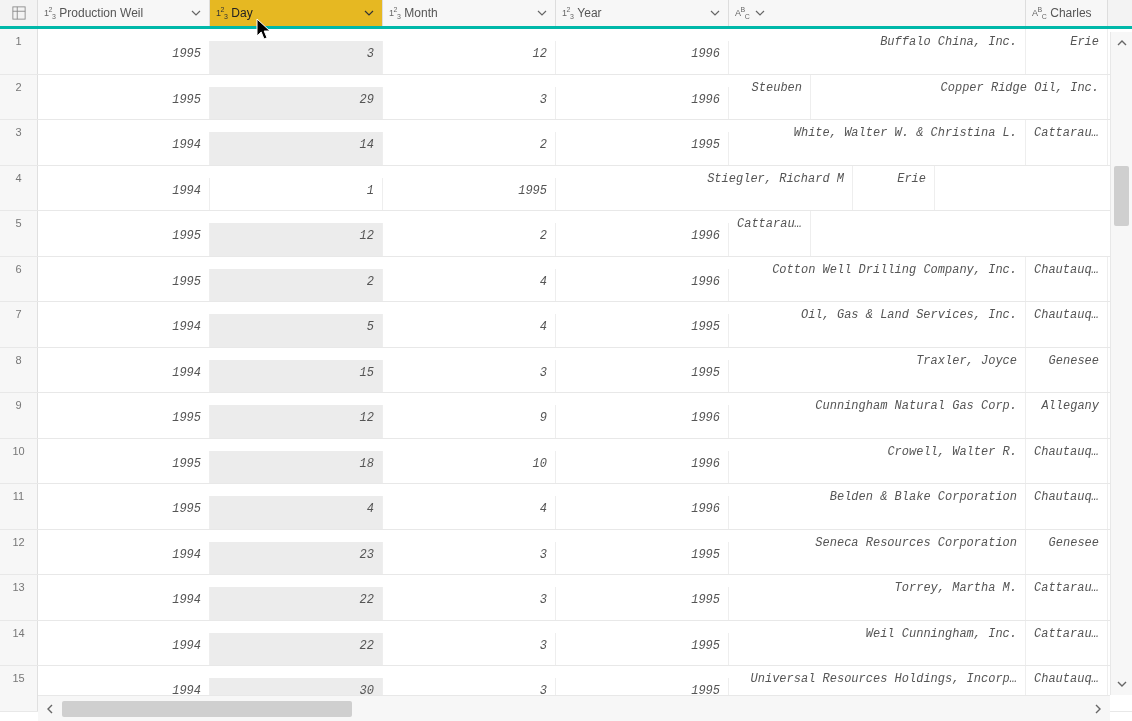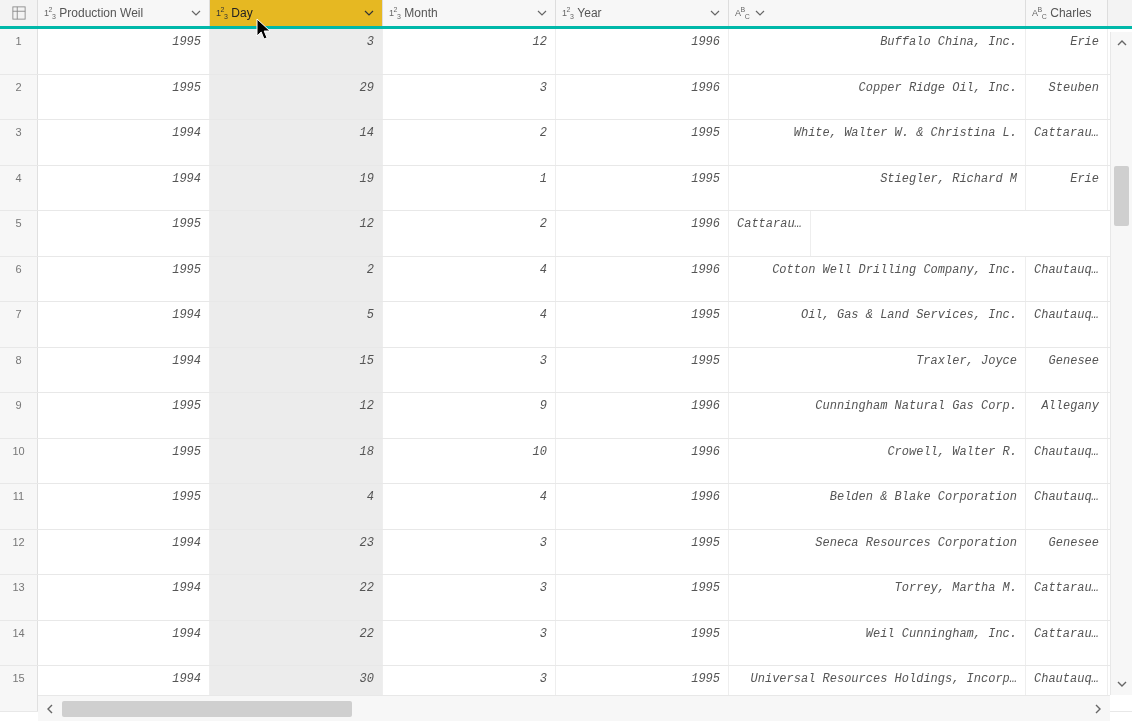--- a/index.html
+++ b/index.html
@@ -102,20 +102,21 @@
     font-family: Consolas, "Courier New", monospace;
     font-size: 12px;
     color:#555;
     white-space: nowrap;
     overflow: hidden;
     text-overflow: ellipsis;
   }
   .cell.num {
     text-align: right;
     font-style: italic;
+    margin-top: 12px;
   }
   .cell.txt {
     text-align: right;
     font-style: italic;
   }
   .cell.selcol { background:#ececec; }
 
   
   .vscroll {
     position:absolute;
@@ -253,36 +254,35 @@
         <div class="cell c4 num">1996</div>
         <div class="cell c5 txt">Buffalo China, Inc.</div>
         <div class="cell c6 txt">Erie</div>
       </div>
       <div class="data-row">
         <div class="rownum">2</div>
         <div class="cell c1 num">1995</div>
         <div class="cell c2 num selcol">29</div>
         <div class="cell c3 num">3</div>
         <div class="cell c4 num">1996</div>
+        <div class="cell c6 txt">Steuben</div>
         <div class="cell c5 txt">Copper Ridge Oil, Inc.</div>
-        <div class="cell c6 txt">Steuben</div>
       </div>
       <div class="data-row">
         <div class="rownum">3</div>
         <div class="cell c1 num">1994</div>
         <div class="cell c2 num selcol">14</div>
         <div class="cell c3 num">2</div>
         <div class="cell c4 num">1995</div>
         <div class="cell c5 txt">White, Walter W. &amp; Christina L.</div>
         <div class="cell c6 txt">Cattaraugu</div>
       </div>
       <div class="data-row">
         <div class="rownum">4</div>
         <div class="cell c1 num">1994</div>
-        <div class="cell c2 num selcol">19</div>
         <div class="cell c3 num">1</div>
         <div class="cell c4 num">1995</div>
         <div class="cell c5 txt">Stiegler, Richard M</div>
         <div class="cell c6 txt">Erie</div>
       </div>
       <div class="data-row">
         <div class="rownum">5</div>
         <div class="cell c1 num">1995</div>
         <div class="cell c2 num selcol">12</div>
         <div class="cell c3 num">2</div>

